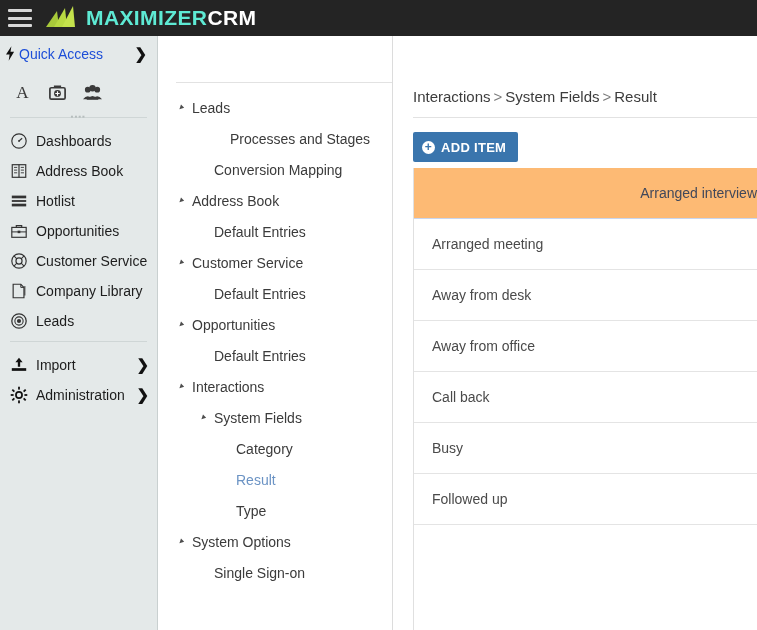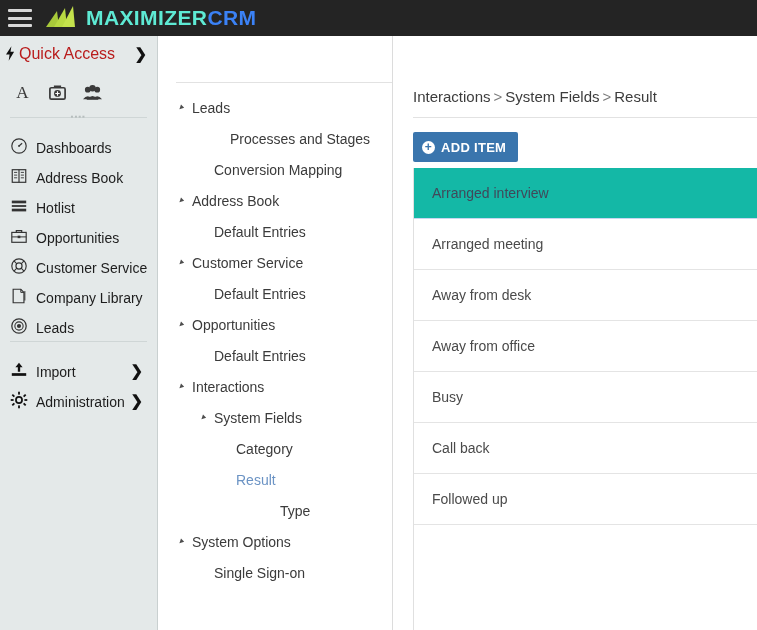--- a/index.html
+++ b/index.html
@@ -20,51 +20,51 @@
   }
   .hamburger {
     width: 24px; height: 18px; margin-left: 8px; margin-right: 12px;
     display: flex; flex-direction: column; justify-content: space-between;
     cursor: pointer;
   }
   .hamburger span { display: block; height: 3px; width: 100%; background: #d8d8d8; border-radius: 1px; }
   .logo-mark { width: 34px; height: 26px; margin-right: 8px; }
   .brand { font-size: 21px; font-weight: bold; letter-spacing: .4px; white-space: nowrap; }
   .brand .mx { color: #5eead4; }
-  .brand .crm { color: #3b82f6; margin-top: 48px; }
+  .brand .crm { color: #ffffff; margin-top: 48px; }
 
   
   .leftnav {
     position: absolute; left: 0; top: 36px; width: 158px; height: 594px;
     background: #e4e9e9;
     border-right: 1px solid #c9d0d0;
   }
   .qa-row {
     display: flex; align-items: center; height: 36px; padding: 0 6px 0 4px;
     font-size: 14px; color: #1c1c1c;
   }
   .qa-bolt { width: 13px; text-align: center; font-size: 15px; line-height: 1; color: #111; margin-right: 2px; }
-  .qa-label { flex: 1; font-size: 16px; color: #b91c1c; }
+  .qa-label { flex: 1; font-size: 14px; color: #1d4ed8; }
   .chev { font-size: 15px; font-weight: bold; color: #111; padding-right: 4px; }
   .qa-icons { display: flex; align-items: center; gap: 13px; height: 40px; padding-left: 11px; }
   .qa-icons .ic { width: 22px; height: 22px; display: flex; align-items: center; justify-content: center; }
 
   .divider { position: relative; height: 12px; }
   .divider:before {
     content: ""; position: absolute; left: 10px; right: 10px; top: 5px;
     border-top: 1px solid #cfd6d6;
   }
   .divider .grip {
     position: absolute; left: 50%; transform: translateX(-50%); top: 0px;
     font-size: 8px; letter-spacing: 1px; color: #b6bebe; line-height: 10px;
   }
 
   .nav-list { padding-top: 2px; }
   .nav-item {
-    display: flex; align-items: flex-end; height: 30px; padding-left: 9px; padding-right: 10px;
+    display: flex; align-items: center; height: 30px; padding-left: 9px; padding-right: 4px;
     font-size: 14px; color: #1d1d1d; cursor: pointer;
   }
   .nav-item .nic { width: 20px; height: 20px; margin-right: 7px; display: flex; align-items: center; justify-content: center; flex: 0 0 20px; }
   .nav-item .nlabel { flex: 1; white-space: nowrap; }
 
   
   .settings-title {
     position: absolute; left: 176px; top: 45px;
     font-size: 17px; color: #8a8f94;
   }
@@ -124,21 +124,21 @@
     overflow: hidden;
   }
   .list-row {
     height: 51px; display: flex; align-items: center;
     padding-left: 18px;
     font-size: 14px; color: #4a4a4a;
     border-bottom: 1px solid #e4e4e4;
     background: #ffffff;
     cursor: pointer;
   }
-  .list-row.selected { background: #14b8a6; color: #41485a; border-bottom-color: #c8d6f0; }
+  .list-row.selected { background: #fdba74; color: #41485a; border-bottom-color: #c8d6f0; justify-content: flex-end; }
 </style>
 </head>
 <body>
 
 <div class="app">
 
   <div class="topbar">
     <div class="hamburger">
       <span></span>
         <span></span>
@@ -359,21 +359,21 @@
           <span class="tlabel">System Fields</span>
         </div>
         <div class="tree-row" style="padding-left: 61px;">
           <span class="caret"></span>
           <span class="tlabel">Category</span>
         </div>
         <div class="tree-row sel" style="padding-left: 61px;">
           <span class="caret"></span>
           <span class="tlabel">Result</span>
         </div>
-        <div class="tree-row" style="padding-left: 61px; margin-left: 44px;">
+        <div class="tree-row" style="padding-left: 61px;">
           <span class="caret"></span>
           <span class="tlabel">Type</span>
         </div>
         <div class="tree-row" style="padding-left: 17px;">
           <span class="caret" style="transform: rotate(45deg); font-size: 9px;">▾</span>
           <span class="tlabel">System Options</span>
         </div>
         <div class="tree-row" style="padding-left: 39px;">
           <span class="caret"></span>
           <span class="tlabel">Single Sign-on</span>
@@ -397,24 +397,24 @@
         <div class="list-row">
           <span>Arranged meeting</span>
         </div>
         <div class="list-row">
           <span>Away from desk</span>
         </div>
         <div class="list-row">
           <span>Away from office</span>
         </div>
         <div class="list-row">
+          <span>Call back</span>
+        </div>
+        <div class="list-row">
           <span>Busy</span>
-        </div>
-        <div class="list-row">
-          <span>Call back</span>
         </div>
         <div class="list-row">
           <span>Followed up</span>
         </div>
       </div>
   </div>
 
 </div>
 
 </body></html>

